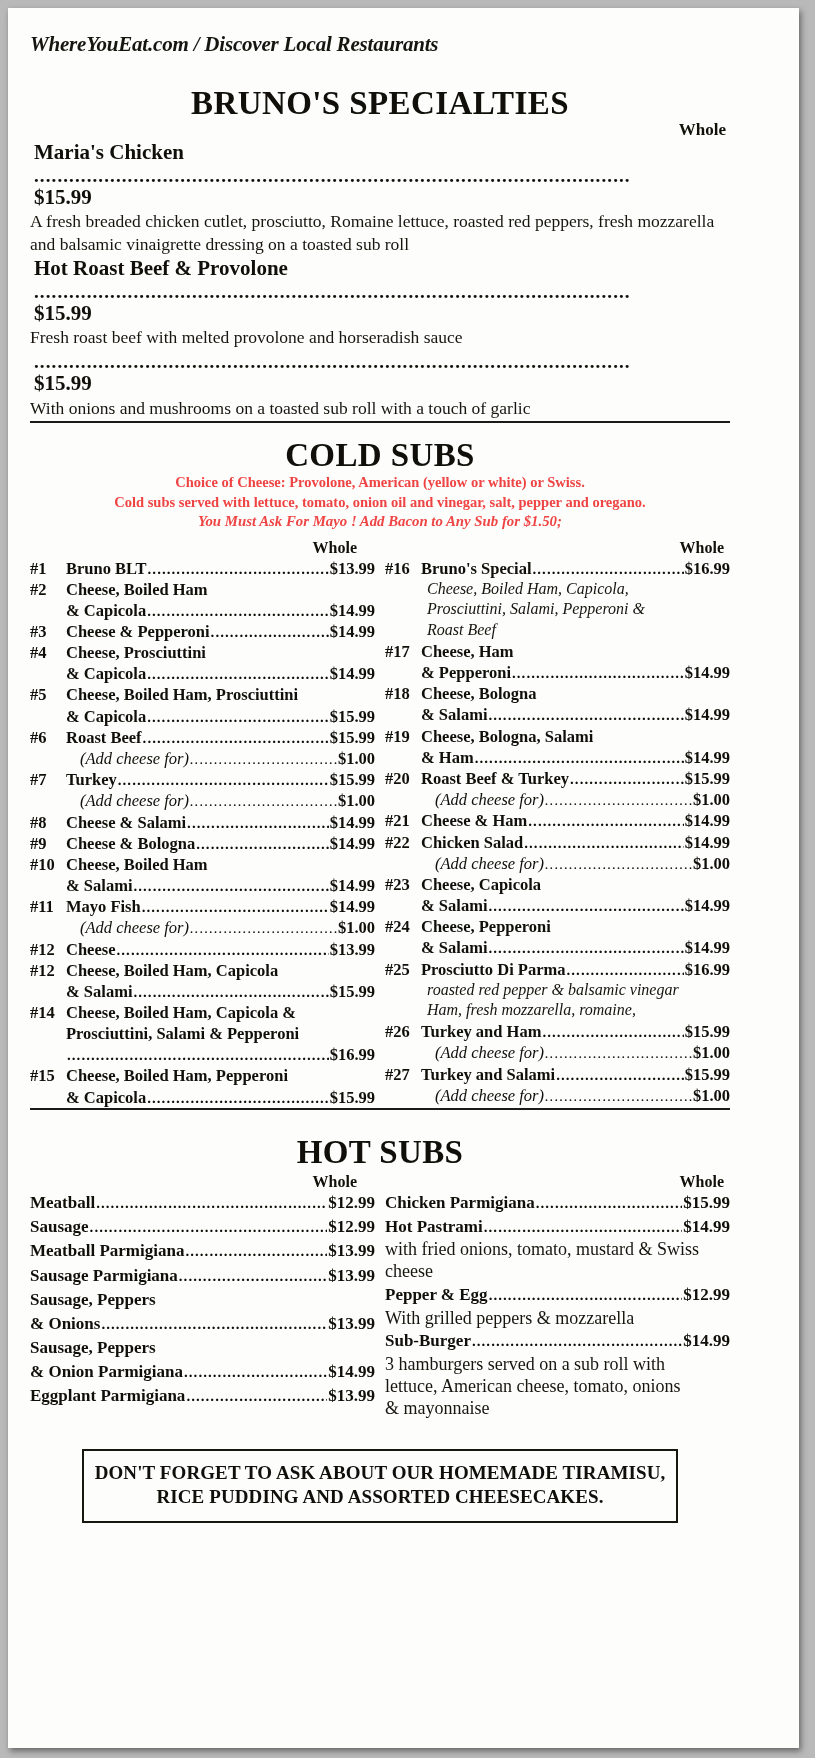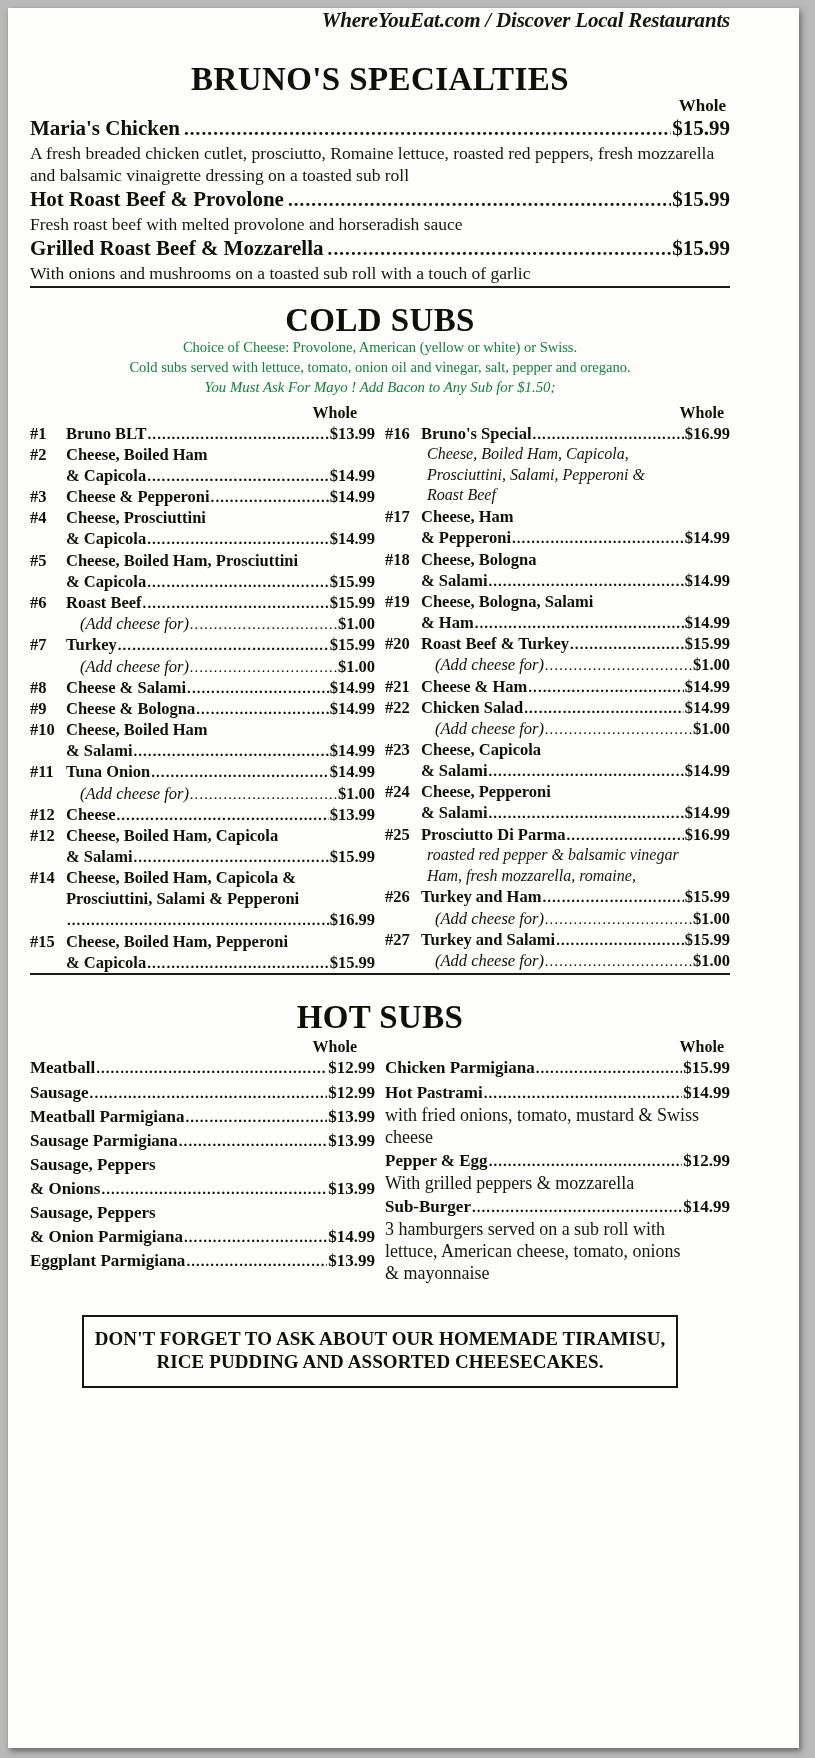--- a/index.html
+++ b/index.html
@@ -25,49 +25,50 @@
   }
   .inner {
     position: absolute;
     left: 22px;
     top: 0;
     width: 700px;
   }
 
   
   .site-header {
-    text-align: right;
+    text-align: left;
     font-style: italic;
     font-weight: bold;
     font-size: 21px;
     letter-spacing: -0.2px;
     color: #16150f;
     white-space: nowrap;
+    margin-top: 24px;
   }
 
   
   .section-title {
     text-align: center;
     font-weight: bold;
     font-size: 33px;
     letter-spacing: 0.4px;
     color: #100f0a;
     margin: 0;
     line-height: 1.1;
   }
   .sec-spec { padding-top: 28px; }
   .sec-cold { padding-top: 14px; }
   .sec-hot  { padding-top: 24px; }
 
   .sub-note {
     text-align: center;
-    font-weight: normal;
+    font-weight: bold;
     font-size: 14.5px;
     line-height: 1.35;
-    color: #15803d;
+    color: #ef4444;
   }
   .sub-note.italic {
     font-style: italic;
     font-size: 14.8px;
   }
 
   hr.rule {
     border: none;
     border-top: 2.5px solid #1a1a16;
     margin: 0;
@@ -84,20 +85,21 @@
     line-height: 1.1;
   }
   .spec-list { margin-top: 1px; }
   .spec-row {
     display: flex;
     align-items: baseline;
     font-weight: bold;
     font-size: 21px;
     color: #110f09;
     line-height: 1.12;
+    flex-direction: column;
   }
   .spec-row .nm { white-space: nowrap; }
   .spec-row .dots {
     flex: 1 1 auto;
     overflow: hidden;
     white-space: nowrap;
     font-weight: bold;
     letter-spacing: 1.1px;
     margin: 0 1px 0 4px;
     font-size: 19px;
@@ -223,21 +225,20 @@
       <div class="spec-desc">A fresh breaded chicken cutlet, prosciutto, Romaine lettuce, roasted red peppers, fresh mozzarella and balsamic vinaigrette dressing on a toasted sub roll</div>
 
       <div class="spec-row">
         <span class="nm">Hot Roast Beef &amp; Provolone</span>
         <span class="dots">......................................................................................................</span>
         <span class="pr">$15.99</span>
       </div>
       <div class="spec-desc">Fresh roast beef with melted provolone and horseradish sauce</div>
 
       <div class="spec-row">
-        <span class="nm">Grilled Roast Beef &amp; Mozzarella</span>
         <span class="dots">......................................................................................................</span>
         <span class="pr">$15.99</span>
       </div>
       <div class="spec-desc">With onions and mushrooms on a toasted sub roll with a touch of garlic</div>
     </div>
 
     <hr class="rule rule-a">
 
     <h1 class="section-title sec-cold">COLD SUBS</h1>
     <div class="sub-note">Choice of Cheese: Provolone, American (yellow or white) or Swiss.</div>
@@ -368,21 +369,21 @@
                   <span class="t">&amp; Salami</span>
                   <span class="dots">..........................................................................................</span>
                   <span class="p">$14.99</span>
                 </div>
               </div>
             </div>
             <div class="item">
               <div class="num">#11</div>
               <div class="body-col">
                 <div class="line">
-                  <span class="t">Tuna Onion</span>
+                  <span class="t">Mayo Fish</span>
                   <span class="dots">..........................................................................................</span>
                   <span class="p">$14.99</span>
                 </div>
                 <div class="line addcheese">
                   <span class="t">(Add cheese for)</span>
                   <span class="dots">..........................................................................................</span>
                   <span class="p">$1.00</span>
                 </div>
               </div>
             </div>

